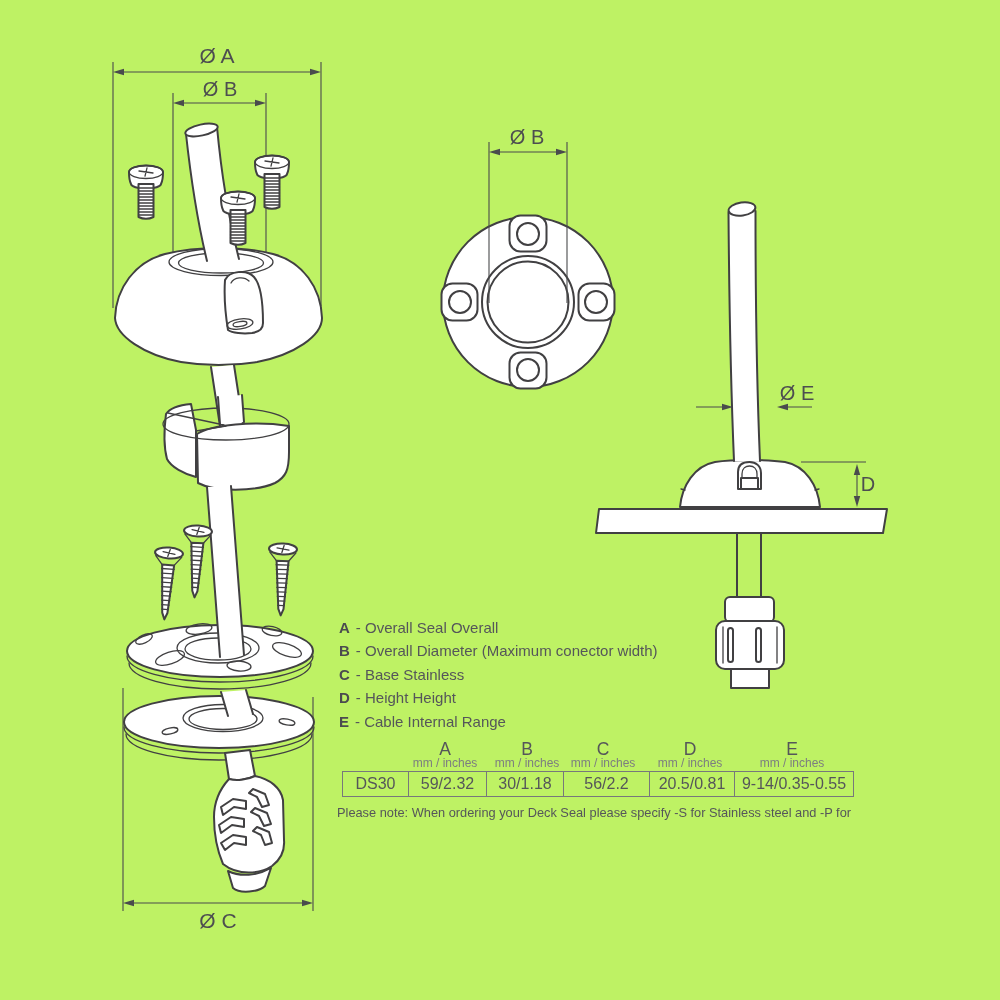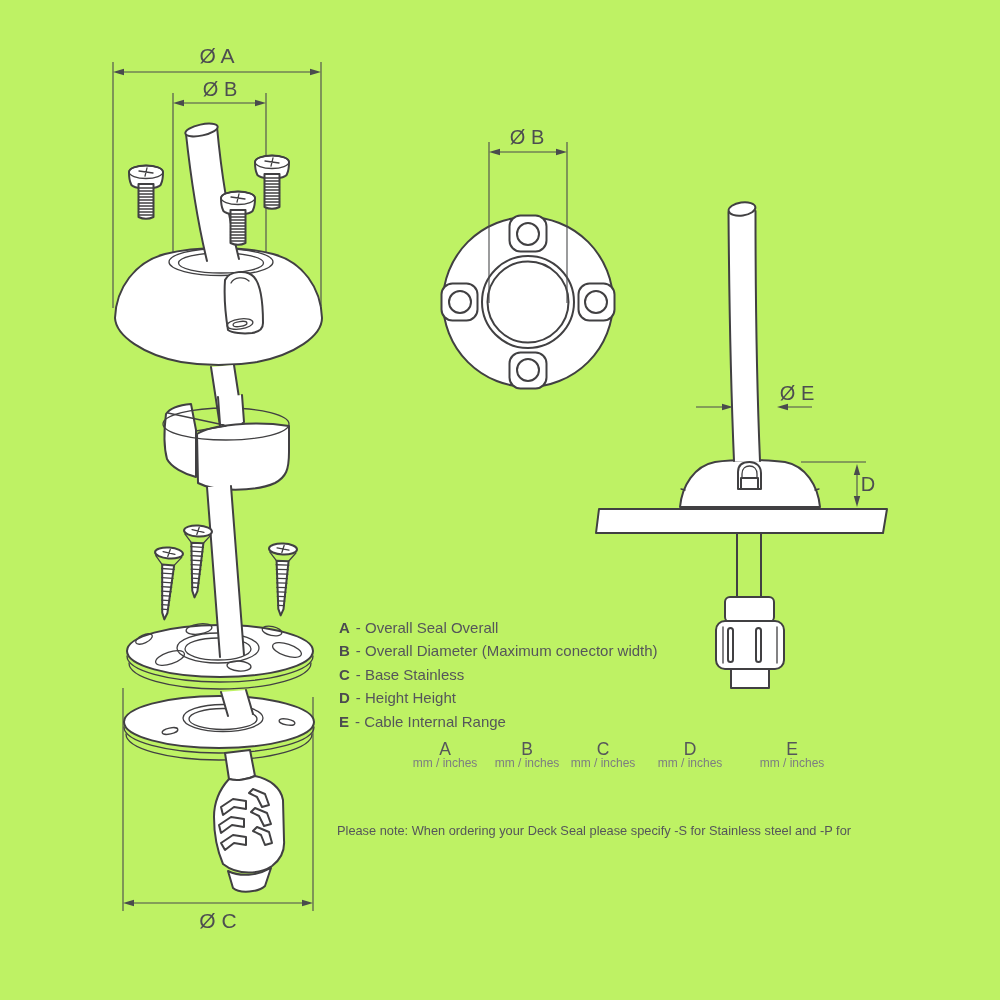--- a/index.html
+++ b/index.html
@@ -19,21 +19,21 @@
   .dtable{position:absolute;left:342px;top:741px;width:512px;font-size:16px;}
   .dtable-headers{position:relative;height:30px;}
   .hcol{position:absolute;width:96px;text-align:center;top:0;}
   .hletter{font-size:17.5px;color:#55565a;line-height:17px;}
   .hunit{font-size:12px;color:#7c7d80;line-height:10px;}
   .dtable-row{display:flex;border:1.5px solid #77787b;height:24px;box-sizing:content-box;}
   .cell{display:flex;align-items:center;justify-content:center;height:24px;
         border-left:1.4px solid #77787b;box-sizing:border-box;color:#55565a;}
   .cell:first-child{border-left:none;}
   .note{position:absolute;left:337px;top:804px;width:552px;font-size:12.8px;line-height:17.6px;color:#55565a;}
-  .note-line{white-space:pre-wrap;margin-top:18px;}
+  .note-line{white-space:pre-wrap;}
 </style>
 </head>
 <body>
 
 <div class="canvas">
 
 <svg class="drawing-svg" width="1000" height="1000" viewBox="0 0 1000 1000">
   <defs>
     <g id="mscrew">
       <path d="M -17,0 A 17,6.5 0 0 1 17,0 C 17,6 16,10 15,12 A 15,4.5 0 0 1 -15,12 C -16,10 -17,6 -17,0 Z" class="part" stroke-width="1.6"></path>
@@ -261,19 +261,27 @@
     </div>
     <div class="hcol" style="left:300px">
       <div class="hletter">D</div>
       <div class="hunit">mm / inches</div>
     </div>
     <div class="hcol" style="left:402px">
       <div class="hletter">E</div>
       <div class="hunit">mm / inches</div>
     </div>
   </div>
+  <div class="dtable-row">
+    <div class="cell" style="width:65px">DS30</div>
+    <div class="cell" style="width:78px">59/2.32</div>
+    <div class="cell" style="width:77px">30/1.18</div>
+    <div class="cell" style="width:86px">56/2.2</div>
+    <div class="cell" style="width:85px">20.5/0.81</div>
+    <div class="cell" style="width:119px">9-14/0.35-0.55</div>
+  </div>
 </div>
 
 <div class="note">
   <div class="note-line">Please note: When ordering your Deck Seal please specify -S for Stainless steel and -P for</div>
 </div>
 
 </div>
 
 </body></html>

